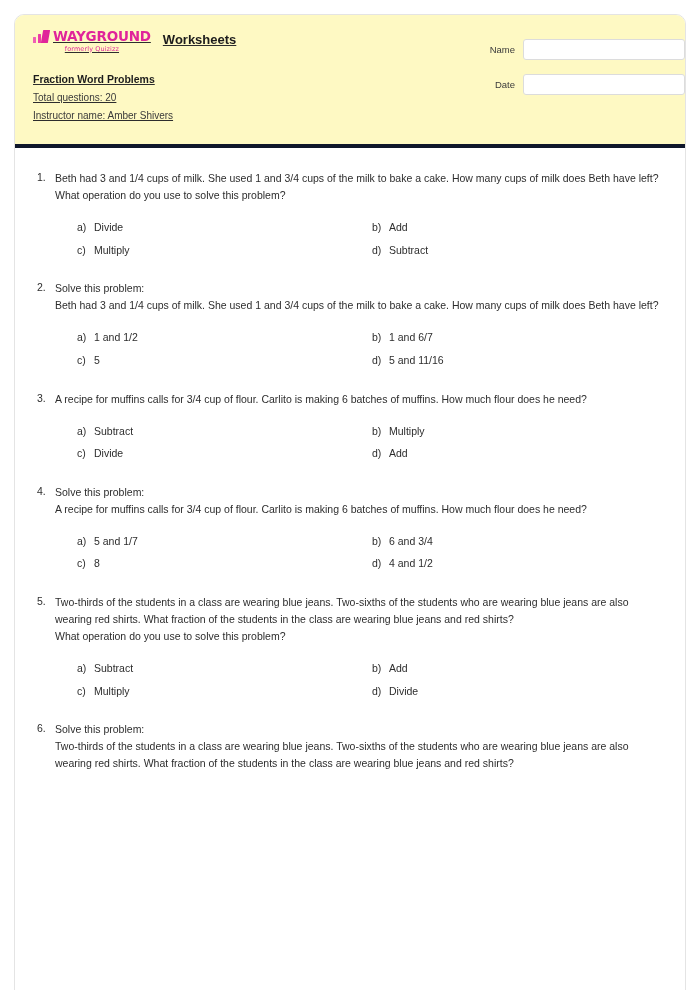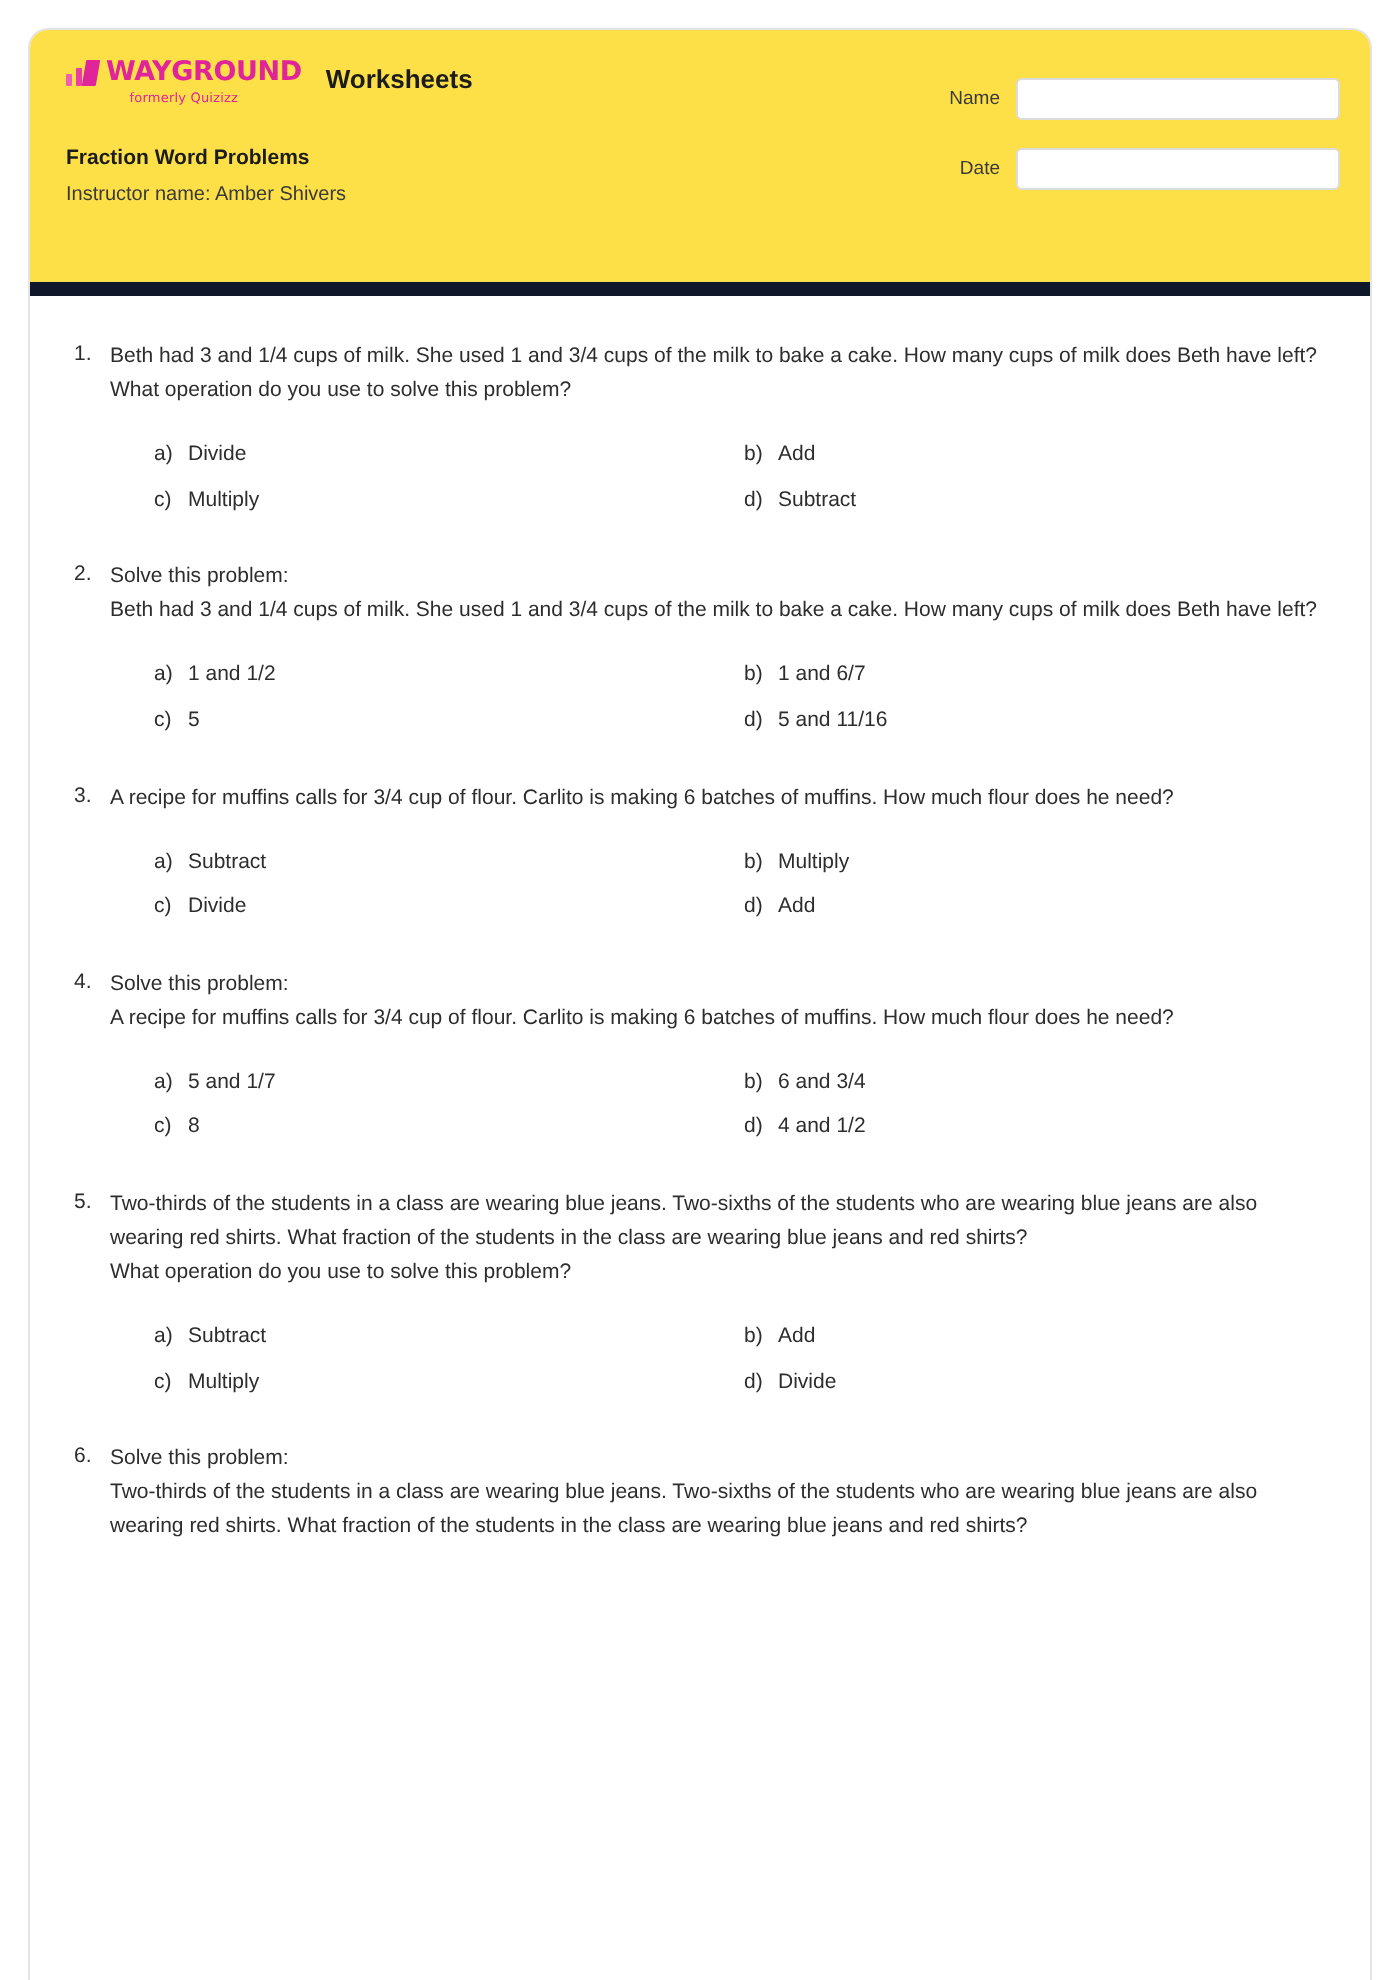--- a/index.html
+++ b/index.html
@@ -30,25 +30,26 @@
     background: #ffffff;
     border: 1px solid #e4e4e4;
     border-radius: 10px;
     box-sizing: border-box;
     overflow: hidden;
   }
 
   
   .header {
     position: relative;
-    background: #fde047;
-    border-bottom: 7px solid #0f172a;
+    background: #fef9c3;
+    border-bottom: 4px solid #0f172a;
     height: 133px;
     box-sizing: border-box;
     padding: 14px 18px 0 18px;
+    text-decoration: underline;
   }
 
   .brand-row {
     display: flex;
     align-items: flex-start;
     gap: 12px;
     height: 30px;
   }
 
   .logo {
@@ -116,21 +117,21 @@
     font-size: 10px;
     color: #3a3a3a;
     margin-bottom: 6.5px;
     line-height: 1.1;
   }
 
   
   .fields {
     position: absolute;
     top: 24px;
-    right: 15px;
+    right: 0;
     width: 230px;
   }
   .field-row {
     display: flex;
     align-items: center;
     justify-content: flex-end;
     margin-bottom: 14px;
   }
   .field-label {
     font-size: 9.5px;
@@ -225,20 +226,21 @@
             </span>
             <span class="logo-word">WAYGROUND</span>
           </div>
           <div class="logo-sub">formerly Quizizz</div>
         </div>
         <div class="app-title">Worksheets</div>
       </div>
 
       <div class="meta">
         <div class="meta-title">Fraction Word Problems</div>
+        <div class="meta-line">Total questions: 20</div>
         <div class="meta-line">Instructor name: Amber Shivers</div>
       </div>
 
       <div class="fields" id="fields">
           <div class="field-row">
             <div class="field-label">Name</div>
             <input class="field-input" type="text" placeholder="" style="">
           </div>
           <div class="field-row">
             <div class="field-label">Date</div>

